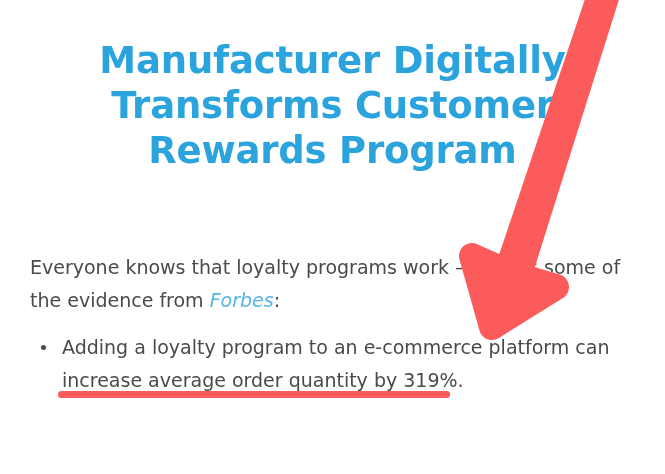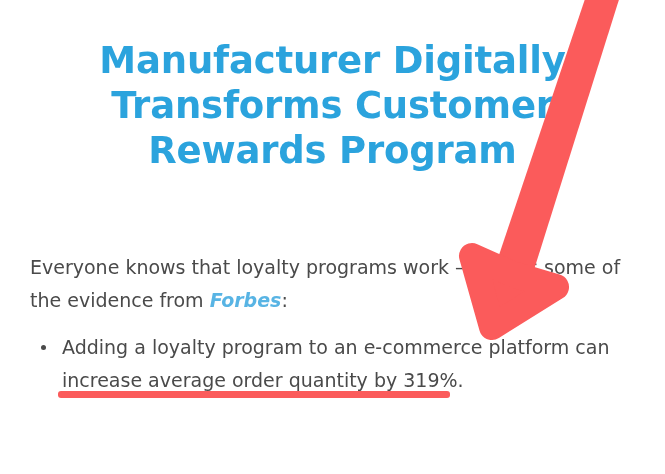--- a/index.html
+++ b/index.html
@@ -49,21 +49,20 @@
     color: #4a4a4a;
     font-family: "DejaVu Sans", sans-serif;
     font-size: 19px;
     line-height: 33px;
     margin: 0;
   }
   #forbes-link {
     color: #58b4e4;
     font-style: italic;
     text-decoration: none;
-    font-weight: bold;
   }
 
   
   #evidence-list {
     position: absolute;
     left: 30px;
     top: 327px;
     width: 608px;
     margin: 4px;
     padding: 0;

